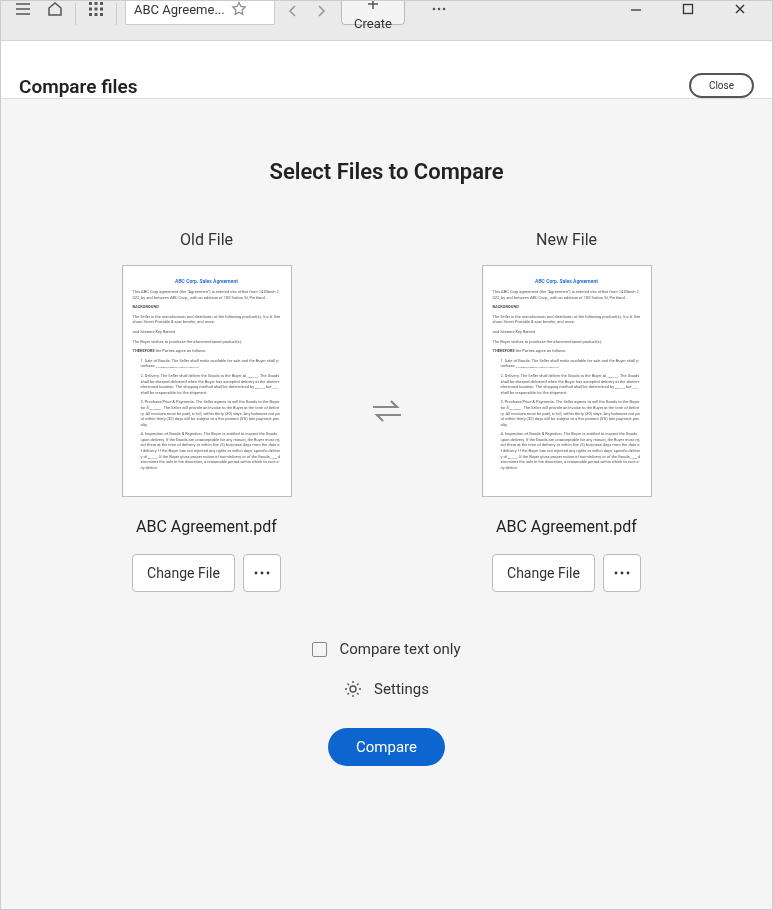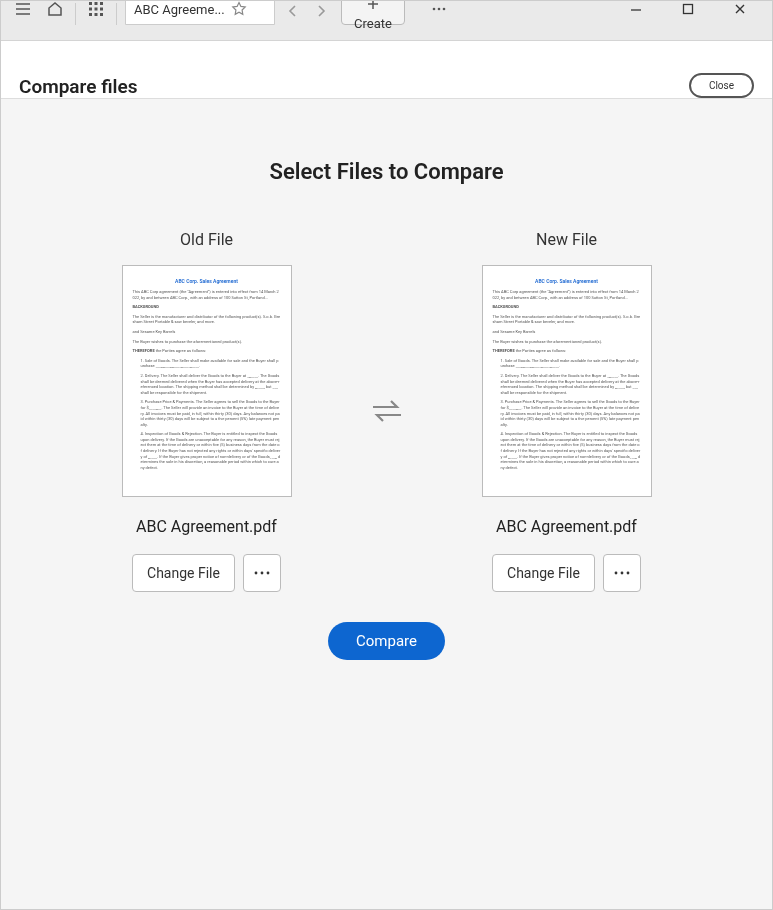--- a/index.html
+++ b/index.html
@@ -197,15 +197,30 @@
           <svg width="16" height="4" viewBox="0 0 16 4">
               <circle cx="2" cy="2" r="1.4" fill="#333"></circle>
               <circle cx="8" cy="2" r="1.4" fill="#333"></circle>
               <circle cx="14" cy="2" r="1.4" fill="#333"></circle>
             </svg>
         </div>
       </div>
     </div>
   </div>
 
+  <div class="options">
+    <div class="opt-row">
+      <span class="checkbox"></span>
+      <span>Compare text only</span>
+    </div>
+    <div class="opt-row">
+      <span class="gear">
+        <svg width="18" height="18" viewBox="0 0 18 18">
+            <circle cx="9" cy="9" r="3" fill="none" stroke="#555" stroke-width="1.4"></circle>
+            <path d="M9 1v2M9 15v2M1 9h2M15 9h2M3.5 3.5l1.4 1.4M13.1 13.1l1.4 1.4M14.5 3.5l-1.4 1.4M4.9 13.1l-1.4 1.4" stroke="#555" stroke-width="1.4"></path>
+          </svg>
+      </span>
+      <span>Settings</span>
+    </div>
+  </div>
 
   <button class="compare-btn">Compare</button>
 </div>
 
 </body></html>

